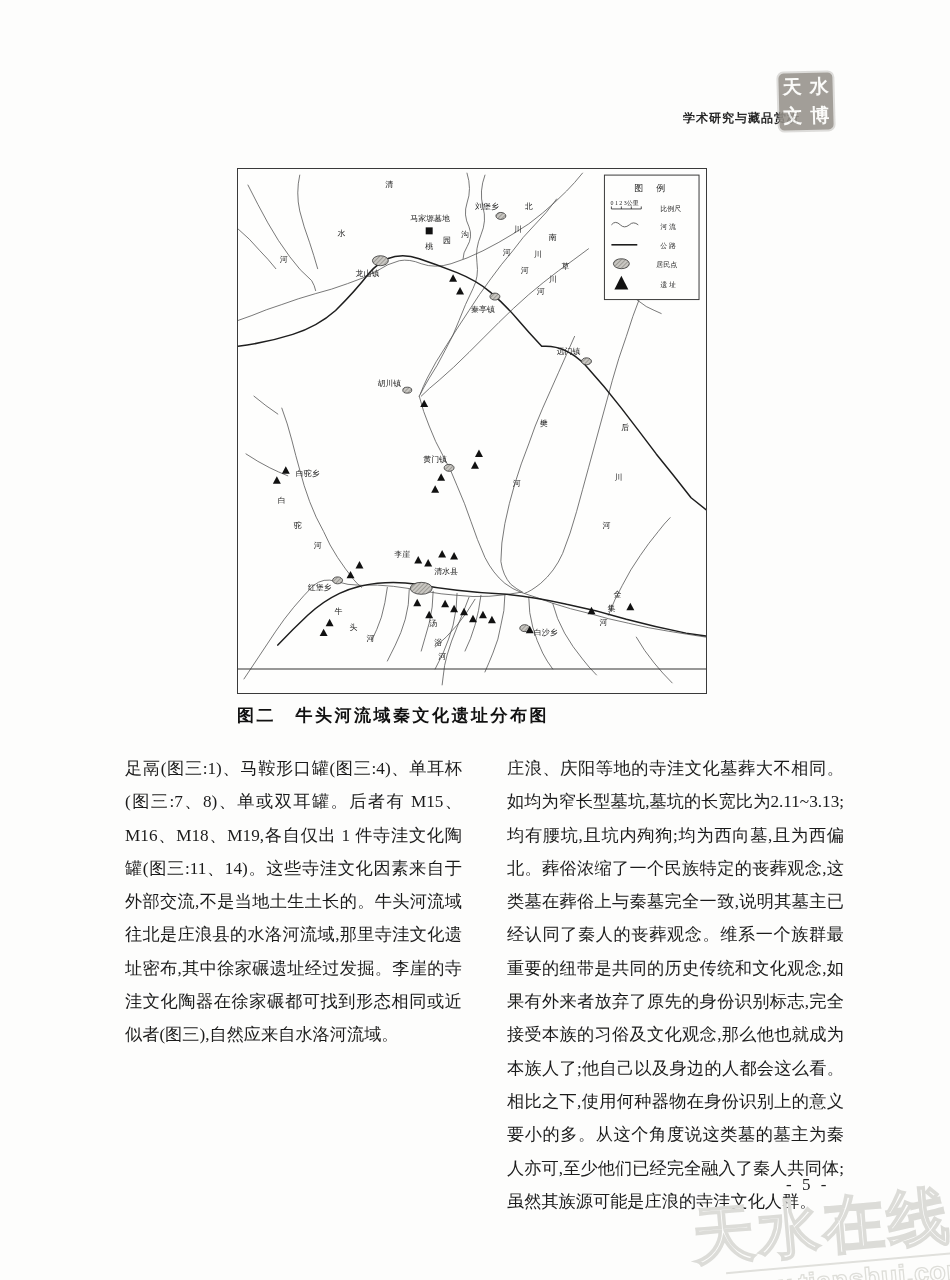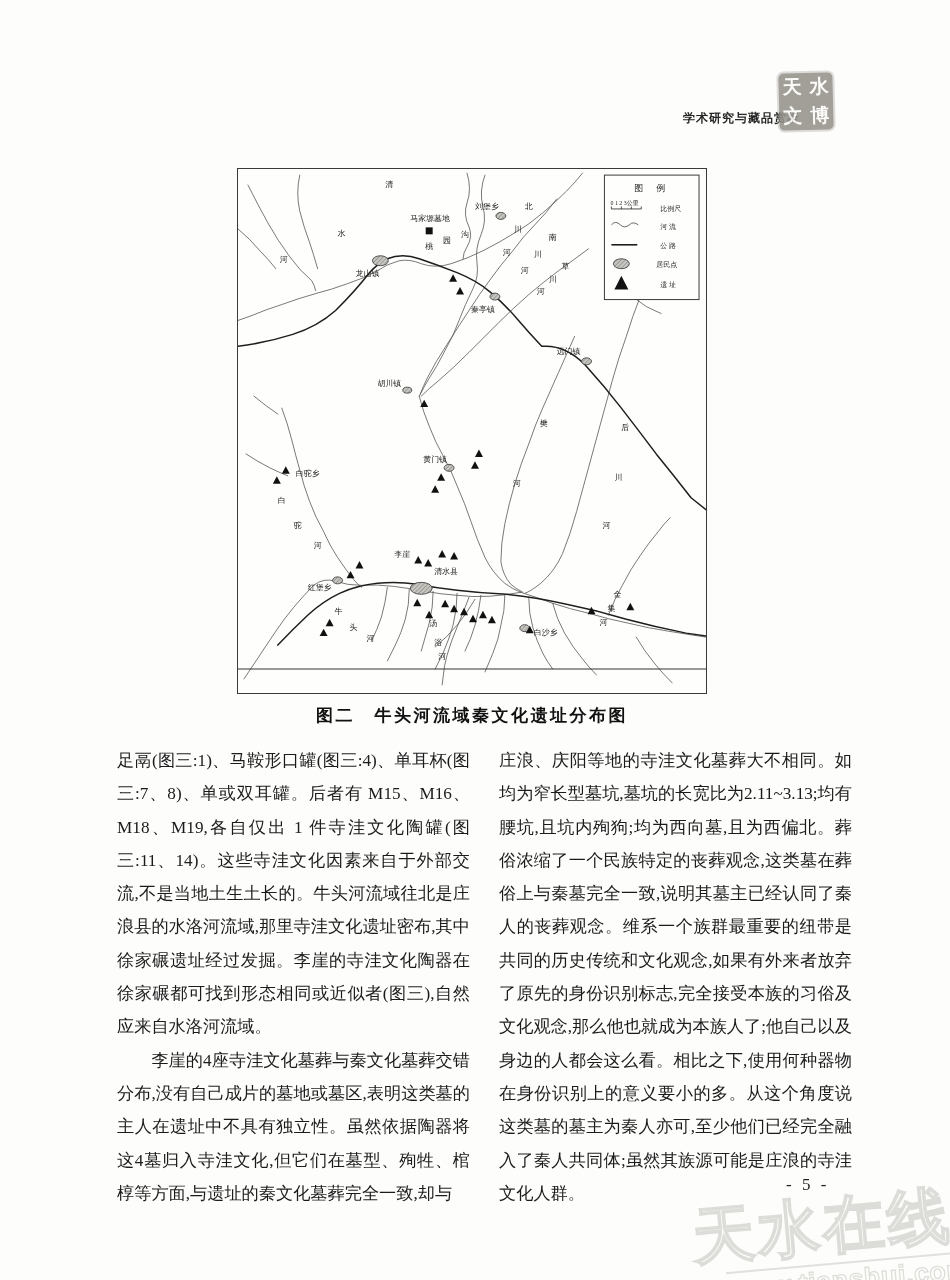--- a/index.html
+++ b/index.html
@@ -23,31 +23,31 @@
     display:flex;align-items:center;justify-content:center;
     color:#fbfbf9;font-weight:700;font-size:19px;
     font-family:"Liberation Serif",serif;
   }
   .figure-box{
     position:absolute;left:237px;top:168px;width:470px;height:526px;
     background:#fefefd;border:1.2px solid #3a3a3a;box-sizing:border-box;
   }
   .figure-box svg{display:block;width:100%;height:100%;}
   .figure-caption{
-    position:absolute;left:237px;top:704px;width:470px;text-align:center;
+    position:absolute;left:237px;top:704px;width:470px;text-align:left;
     font-size:17px;font-weight:700;letter-spacing:2.5px;color:#111;
   }
   .col{
     position:absolute;top:744px;width:353px;
     font-size:17.2px;line-height:33.3px;text-align:justify;
     color:#1b1b1b;
   }
   .col-left{left:117px;}
   .col-right{left:499px;}
-  .col p{margin:0;}
+  .col p{margin:8px;}
   .col p.indent{text-indent:2em;}
   .page-number{
     position:absolute;left:786px;top:1175px;
     font-size:17px;letter-spacing:3px;color:#222;
   }
   .watermark{
     position:absolute;left:694px;top:1192px;width:340px;
     transform:rotate(-5deg);
     font-family:"Liberation Sans","DejaVu Sans",sans-serif;
     pointer-events:none;
@@ -237,21 +237,20 @@
         <polygon points="378,121 385,107 392,121" fill="#111"></polygon>
         <text x="424" y="118" font-size="7" fill="#222" class="map-label">遗 址</text>
       </g>
     </svg>
   </div>
 
   <div class="figure-caption">图二　牛头河流域秦文化遗址分布图</div>
 
   <div class="col col-left">
       <p>足鬲(图三:1)、马鞍形口罐(图三:4)、单耳杯(图三:7、8)、单或双耳罐。后者有 M15、M16、M18、M19,各自仅出 1 件寺洼文化陶罐(图三:11、14)。这些寺洼文化因素来自于外部交流,不是当地土生土长的。牛头河流域往北是庄浪县的水洛河流域,那里寺洼文化遗址密布,其中徐家碾遗址经过发掘。李崖的寺洼文化陶器在徐家碾都可找到形态相同或近似者(图三),自然应来自水洛河流域。</p>
-      <p class="indent">李崖的4座寺洼文化墓葬与秦文化墓葬交错分布,没有自己成片的墓地或墓区,表明这类墓的主人在遗址中不具有独立性。虽然依据陶器将这4墓归入寺洼文化,但它们在墓型、殉牲、棺椁等方面,与遗址的秦文化墓葬完全一致,却与</p>
     </div>
   <div class="col col-right">
       <p>庄浪、庆阳等地的寺洼文化墓葬大不相同。如均为窄长型墓坑,墓坑的长宽比为2.11~3.13;均有腰坑,且坑内殉狗;均为西向墓,且为西偏北。葬俗浓缩了一个民族特定的丧葬观念,这类墓在葬俗上与秦墓完全一致,说明其墓主已经认同了秦人的丧葬观念。维系一个族群最重要的纽带是共同的历史传统和文化观念,如果有外来者放弃了原先的身份识别标志,完全接受本族的习俗及文化观念,那么他也就成为本族人了;他自己以及身边的人都会这么看。相比之下,使用何种器物在身份识别上的意义要小的多。从这个角度说这类墓的墓主为秦人亦可,至少他们已经完全融入了秦人共同体;虽然其族源可能是庄浪的寺洼文化人群。</p>
     </div>
 
   <div class="page-number">- 5 -</div>
 
   <div class="watermark">
     <div class="wm-text">天水在线</div>
     <div class="wm-line"></div>

